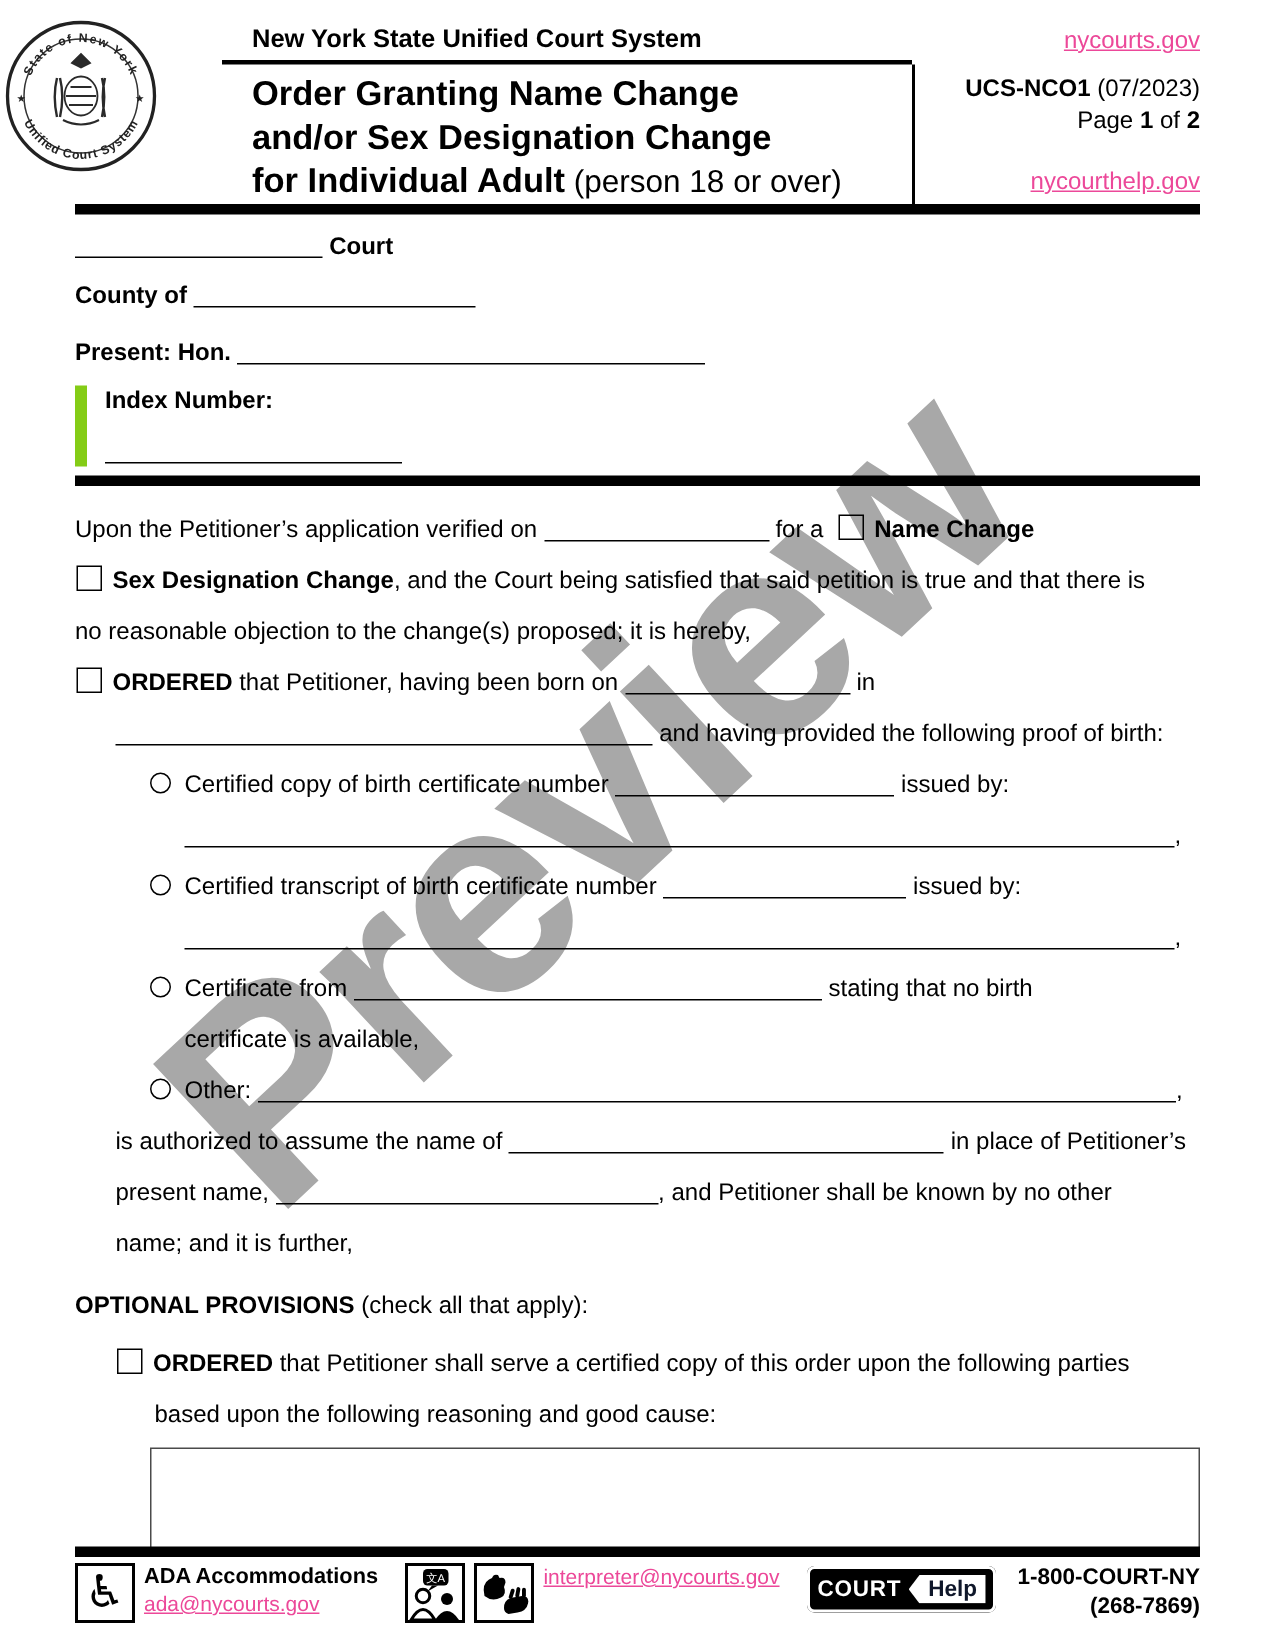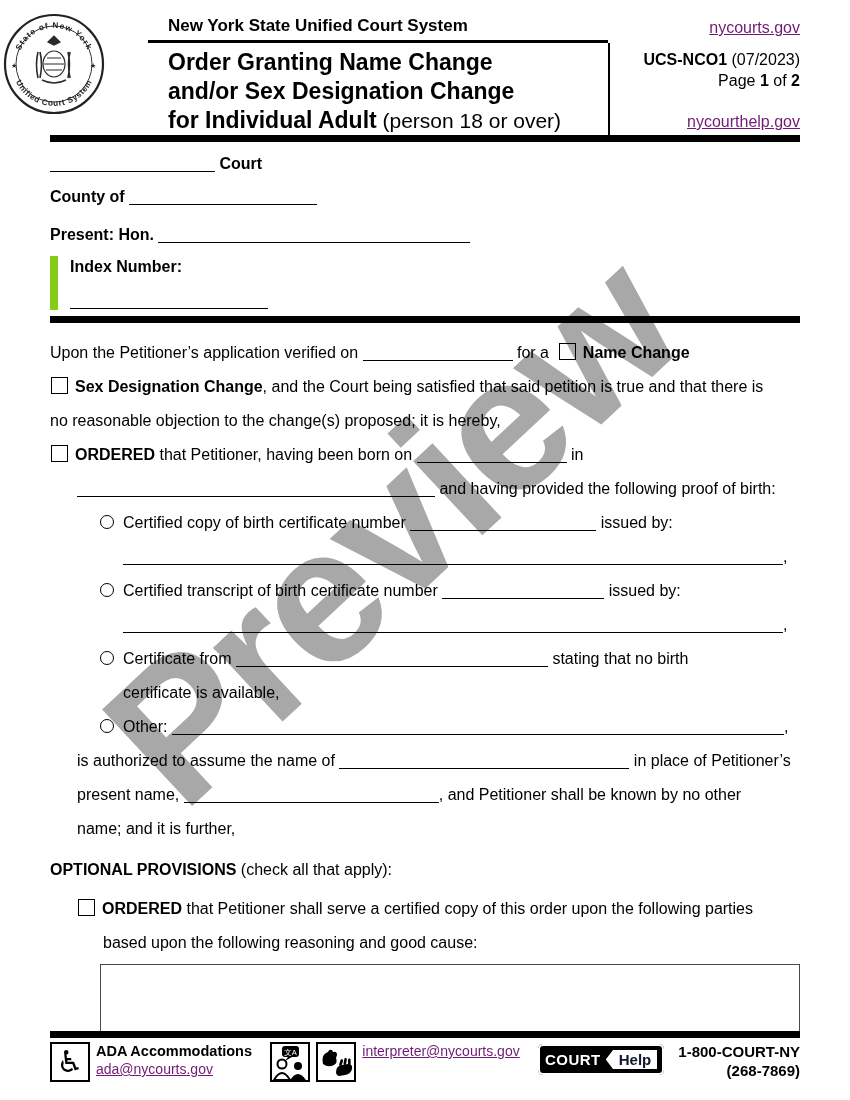--- a/index.html
+++ b/index.html
@@ -1,20 +1,20 @@
 <!DOCTYPE html>
 <html><head>
 <meta charset="utf-8">
 <style>
   html,body{margin:0;padding:0;background:#ffffff;}
   body{width:850px;height:1100px;font-family:"Liberation Sans",sans-serif;color:#000;position:relative;overflow:hidden;}
   .page{position:relative;width:850px;height:1100px;background:#fff;}
   .content{position:relative;z-index:1;padding:14px 50px 0 50px;}
   .b{font-weight:bold;}
-  .lk{color:#701a75;text-decoration:underline;cursor:pointer;}
+  .lk{color:#ec4899;text-decoration:underline;cursor:pointer;}
   
   .watermark{position:absolute;left:-90px;top:420px;width:960px;z-index:3;pointer-events:none;
     text-align:center;font-size:192px;font-weight:bold;letter-spacing:-5px;color:#a8a8a8;
     mix-blend-mode:multiply;transform:rotate(-43deg);font-family:"Liberation Sans",sans-serif;}
   
   .hdr{margin-left:118px;position:relative;}
   .seal{position:absolute;left:2px;top:12px;}
   .hdr-top{display:flex;align-items:flex-end;gap:28px;}
   .org{width:460px;margin-left:-20px;padding:2px 0 4px 20px;border-bottom:3px solid #000;font-size:17px;font-weight:bold;box-sizing:border-box;}
   .lk1{flex:1;text-align:right;font-size:16px;padding-bottom:6px;}

